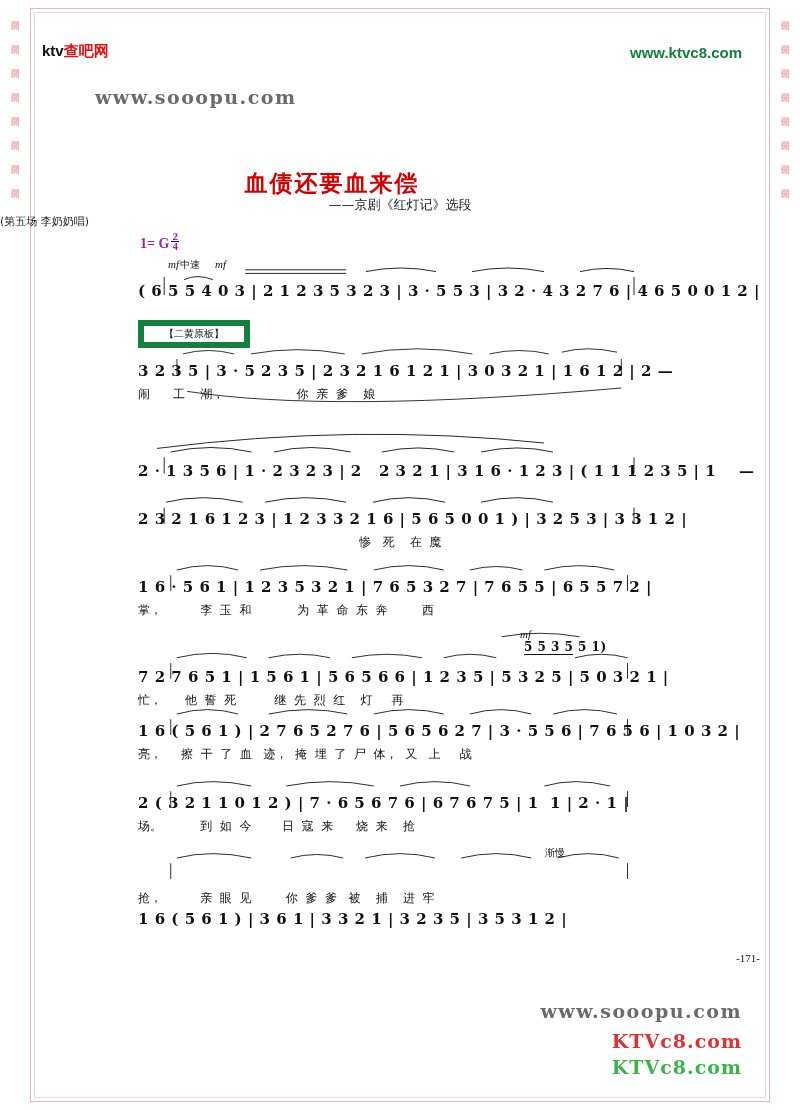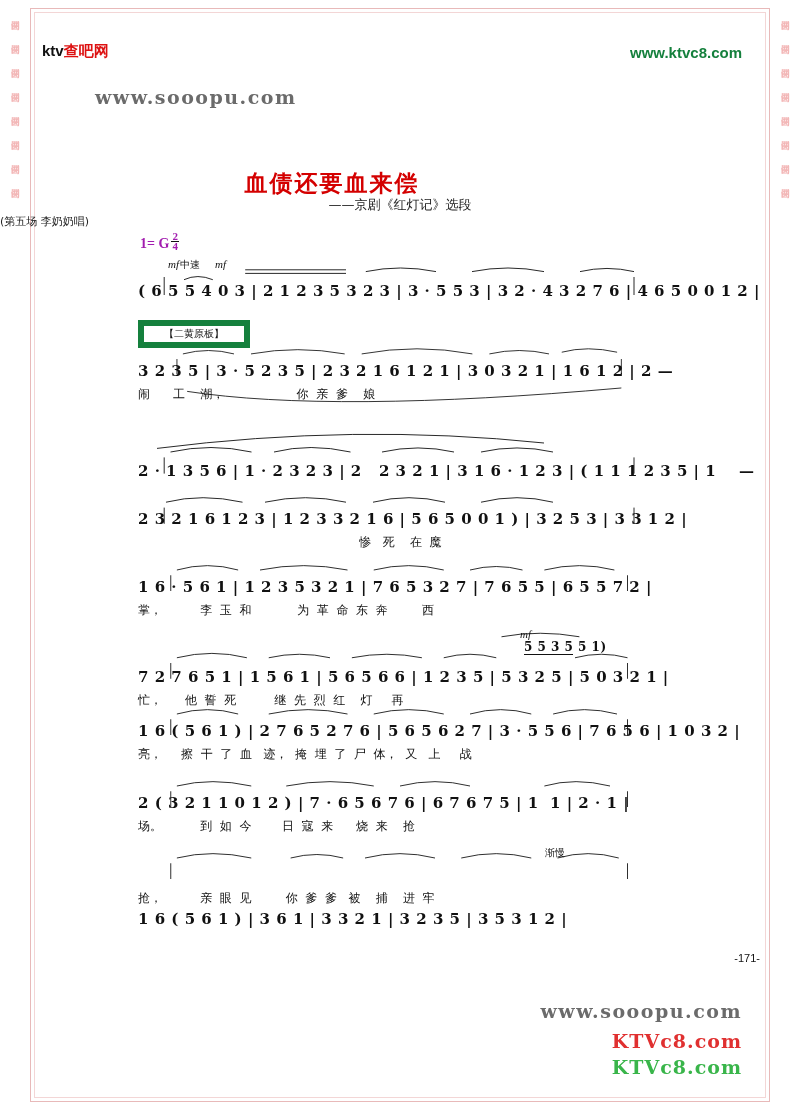--- a/index.html
+++ b/index.html
@@ -107,21 +107,21 @@
   }
   .mark{
     position:absolute;font-size:11px;font-style:italic;color:#111;
     font-family:Liberation Serif, serif;
     text-align:center;
   }
   .slurs{position:absolute;left:0;top:0;width:800px;height:63px;pointer-events:none;}
   
   .pageno{
     position:absolute;left:0;top:952px;width:760px;text-align:right;
-    font-size:11px;color:#111;font-family:Liberation Sans, sans-serif;
+    font-size:11px;color:#111;font-family:Liberation Serif, serif;
   }
   .sooopu-bot{
     position:absolute;right:58px;top:1000px;
     font-size:19px;color:#6b6b6b;font-weight:bold;
     font-family:"DejaVu Serif", serif;letter-spacing:1.5px;
   }
   .ktvc8-red{
     position:absolute;right:58px;top:1030px;
     font-size:19px;font-weight:bold;color:#e03030;
     font-family:"DejaVu Serif", serif;letter-spacing:1px;

